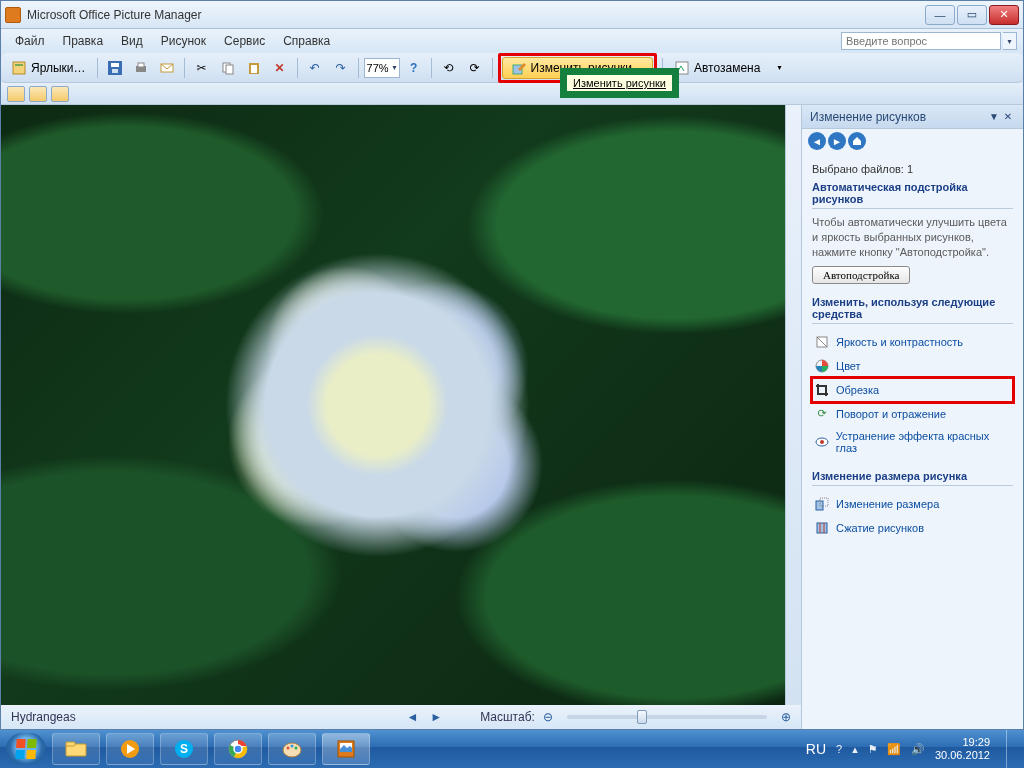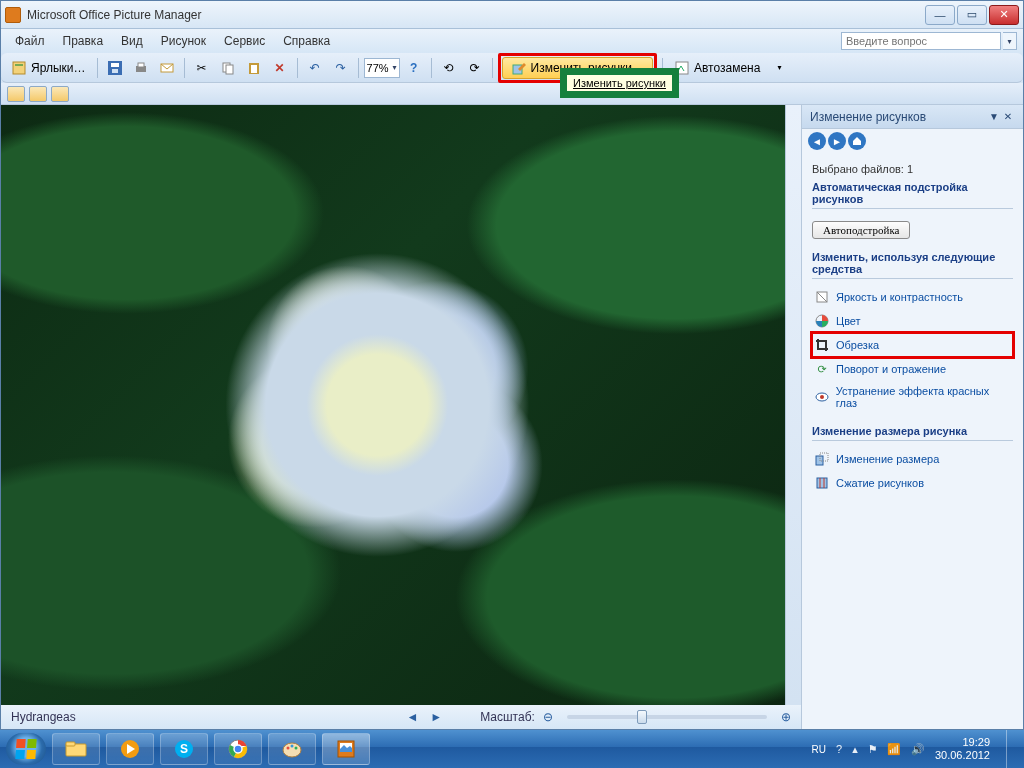--- a/index.html
+++ b/index.html
@@ -85,21 +85,21 @@
 
 
 .taskbar { width:1024px; height:38px; background:linear-gradient(#4f91d0 0%, #2c6cb3 45%, #1f5aa0 46%, #2c6cb3 100%); display:flex; align-items:center; padding:0 6px; gap:6px; }
 .start { width:40px; height:32px; border-radius:16px; background:radial-gradient(circle at 50% 45%, #6fb3ea 0 35%, #2b6bab 60%, #1a4d84 100%); display:flex; align-items:center; justify-content:center; overflow:hidden; }
 .start .flag{ width:20px; height:20px; display:grid; grid-template:1fr 1fr/1fr 1fr; gap:2px; transform:skewX(-4deg); }
 .start .flag span:nth-child(1){background:#f25022;} .start .flag span:nth-child(2){background:#7fba00;} .start .flag span:nth-child(3){background:#00a4ef;} .start .flag span:nth-child(4){background:#ffb900;}
 .tbtn { width:48px; height:32px; border-radius:3px; background:linear-gradient(rgba(255,255,255,.2),rgba(255,255,255,.05)); border:1px solid rgba(255,255,255,.25); display:flex; align-items:center; justify-content:center; }
 .tbtn.active { background:linear-gradient(rgba(255,255,255,.4),rgba(255,255,255,.15)); }
 .tray { margin-left:auto; display:flex; align-items:center; gap:10px; color:#fff; font-size:11px; }
 .tray .clock{ text-align:right; line-height:1.15; }
-.tray .lang{ font-size:10px; }
+.tray .lang{ font-size:14px; }
 .tray .tic{ opacity:.9; }
 .showdesk{ width:12px; height:38px; border-left:1px solid rgba(255,255,255,.4); margin-left:6px; }
 
 
 svg { display:block; }
 </style>
 </head>
 <body>
 
 <div class="window">
@@ -282,20 +282,21 @@
           </span>
       </div>
       <div class="pane-body">
         <div class="sel">
           <span>Выбрано файлов:</span>
           <span>1</span>
         </div>
 
         <div class="section-title">Автоматическая подстройка рисунков</div>
         <div class="hr"></div>
+        <div class="desc">Чтобы автоматически улучшить цвета и яркость выбранных рисунков, нажмите кнопку "Автоподстройка".</div>
         <button class="auto">Автоподстройка</button>
 
         <div class="section-title" style="margin-top:12px;">Изменить, используя следующие средства</div>
         <div class="hr"></div>
         <div class="tool-list">
           <div class="tool-item">
             <span class="tic">
                 <svg width="14" height="14">
                   <rect x="2" y="2" width="10" height="10" fill="#fff" stroke="#888"></rect>
                   <path d="M2 2 L12 12" stroke="#888"></path>

